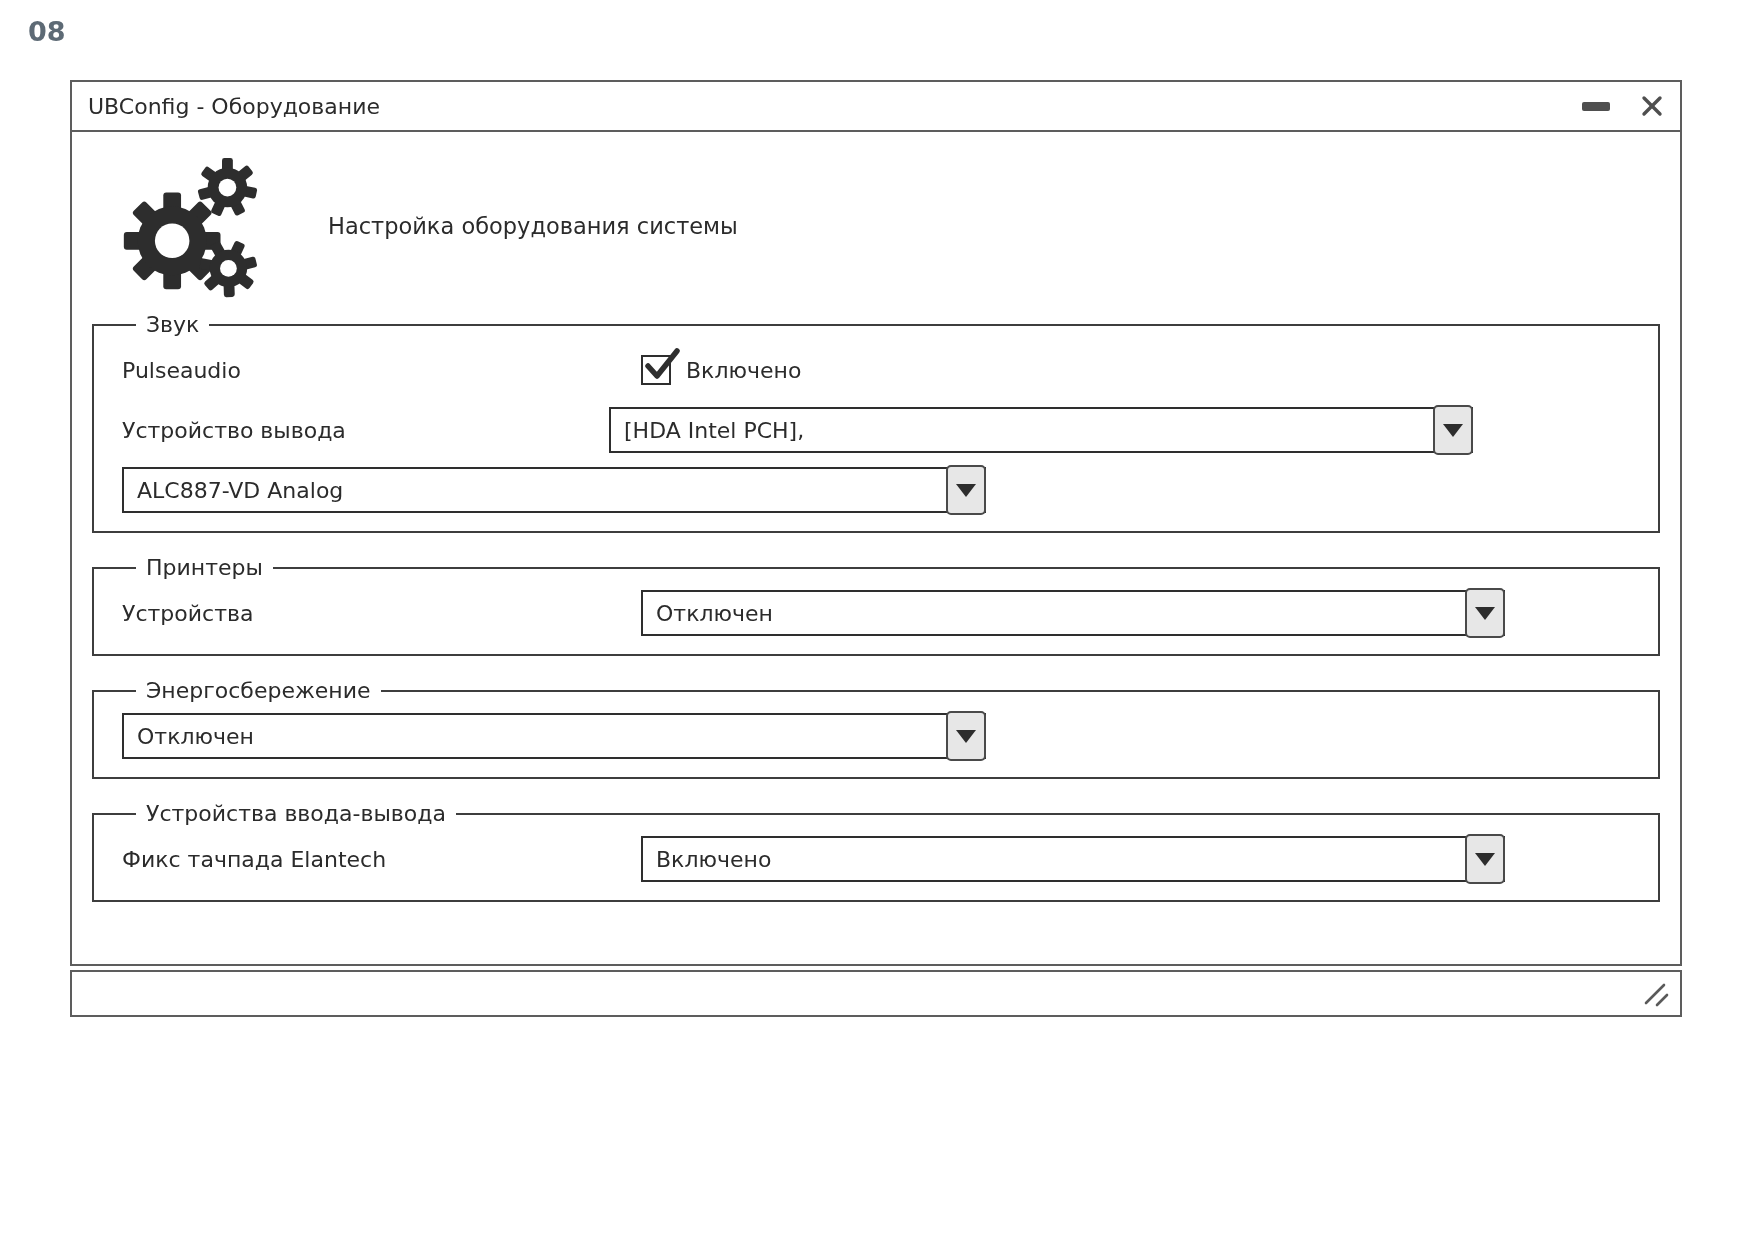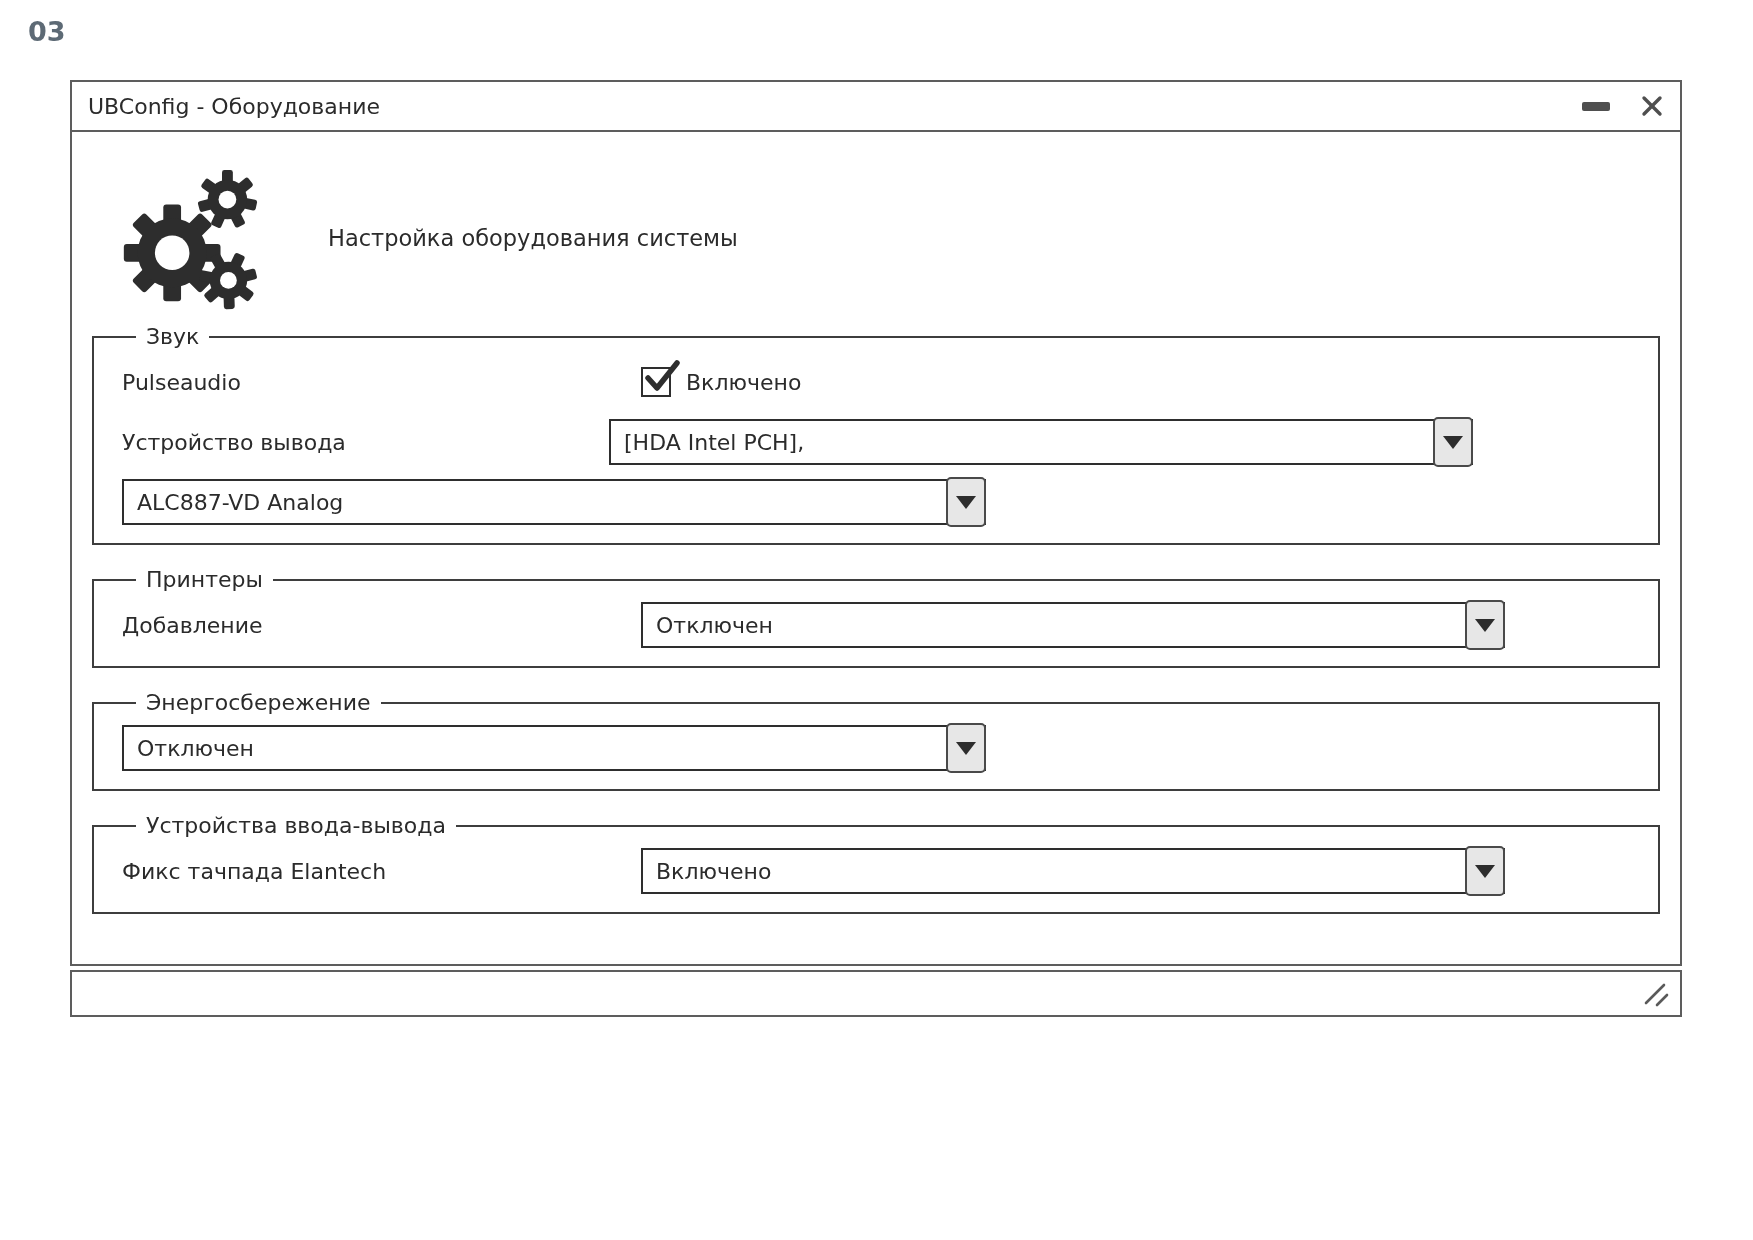--- a/index.html
+++ b/index.html
@@ -11,21 +11,21 @@
 
   
   .window { position:absolute; left:70px; top:80px; width:1612px; height:886px;
     border:2px solid #5d5d5d; background:#fff; }
   .titlebar { height:50px; border-bottom:2px solid #5d5d5d; display:flex; align-items:center; padding:0 16px; }
   .title { font-size:22px; color:#2b2b2b; flex:1 1 auto; }
   .winctl { display:flex; align-items:center; gap:30px; }
   .min-dash { width:28px; height:9px; background:#4f4f4f; border-radius:2px; display:inline-block; cursor:default; }
   .close-x { width:24px; height:24px; display:inline-block; cursor:default; }
 
-  .content { padding:14px 20px 8px 20px;margin-top:12px; }
+  .content { padding:14px 20px 8px 20px; }
 
   .header-row { display:flex; align-items:center; margin:6px 0 12px 18px; }
   .gears { width:150px; height:148px; flex:none; }
   .caption { font-size:22.5px; color:#2b2b2b; margin-left:68px; }
 
   
   fieldset { border:2px solid #3e3e3e; margin:0 0 22px 0; padding:4px 26px 18px 28px; }
   legend { font-size:22px; color:#2b2b2b; padding:0 10px; margin-left:14px; }
   .row { display:flex; align-items:center; margin-top:14px; min-height:46px; }
   .row:first-of-type { margin-top:6px;gap:32px; }
@@ -50,21 +50,21 @@
   .statusbar { position:absolute; left:70px; top:970px; width:1612px; height:47px;
     border:2px solid #5d5d5d; background:#fff; display:flex; align-items:center; justify-content:flex-end;
     padding-right:10px; }
   .grip { width:28px; height:28px; }
 </style>
 </head>
 <body>
 
 <div class="canvas">
 
-  <div class="page-num">03</div>
+  <div class="page-num">08</div>
 
   <div class="window">
 
     <div class="titlebar">
       <span class="title">UBConfig - Оборудование</span>
       <span class="winctl">
         <span class="min-dash"></span>
         <span class="close-x">
           <svg viewBox="0 0 24 24" width="24" height="24">
             <line x1="4" y1="4" x2="20" y2="20" stroke="#4f4f4f" stroke-width="3.4" stroke-linecap="round"></line>
@@ -153,21 +153,21 @@
             <span class="combo-btn">
               <span class="tri"></span>
             </span>
           </span>
         </div>
       </fieldset>
 
       <fieldset>
         <legend>Принтеры</legend>
         <div class="row">
-          <span class="row-label">Добавление</span>
+          <span class="row-label">Устройства</span>
           <span class="combobox">
             <span class="combo-value">Отключен</span>
             <span class="combo-btn">
               <span class="tri"></span>
             </span>
           </span>
         </div>
       </fieldset>
 
 

